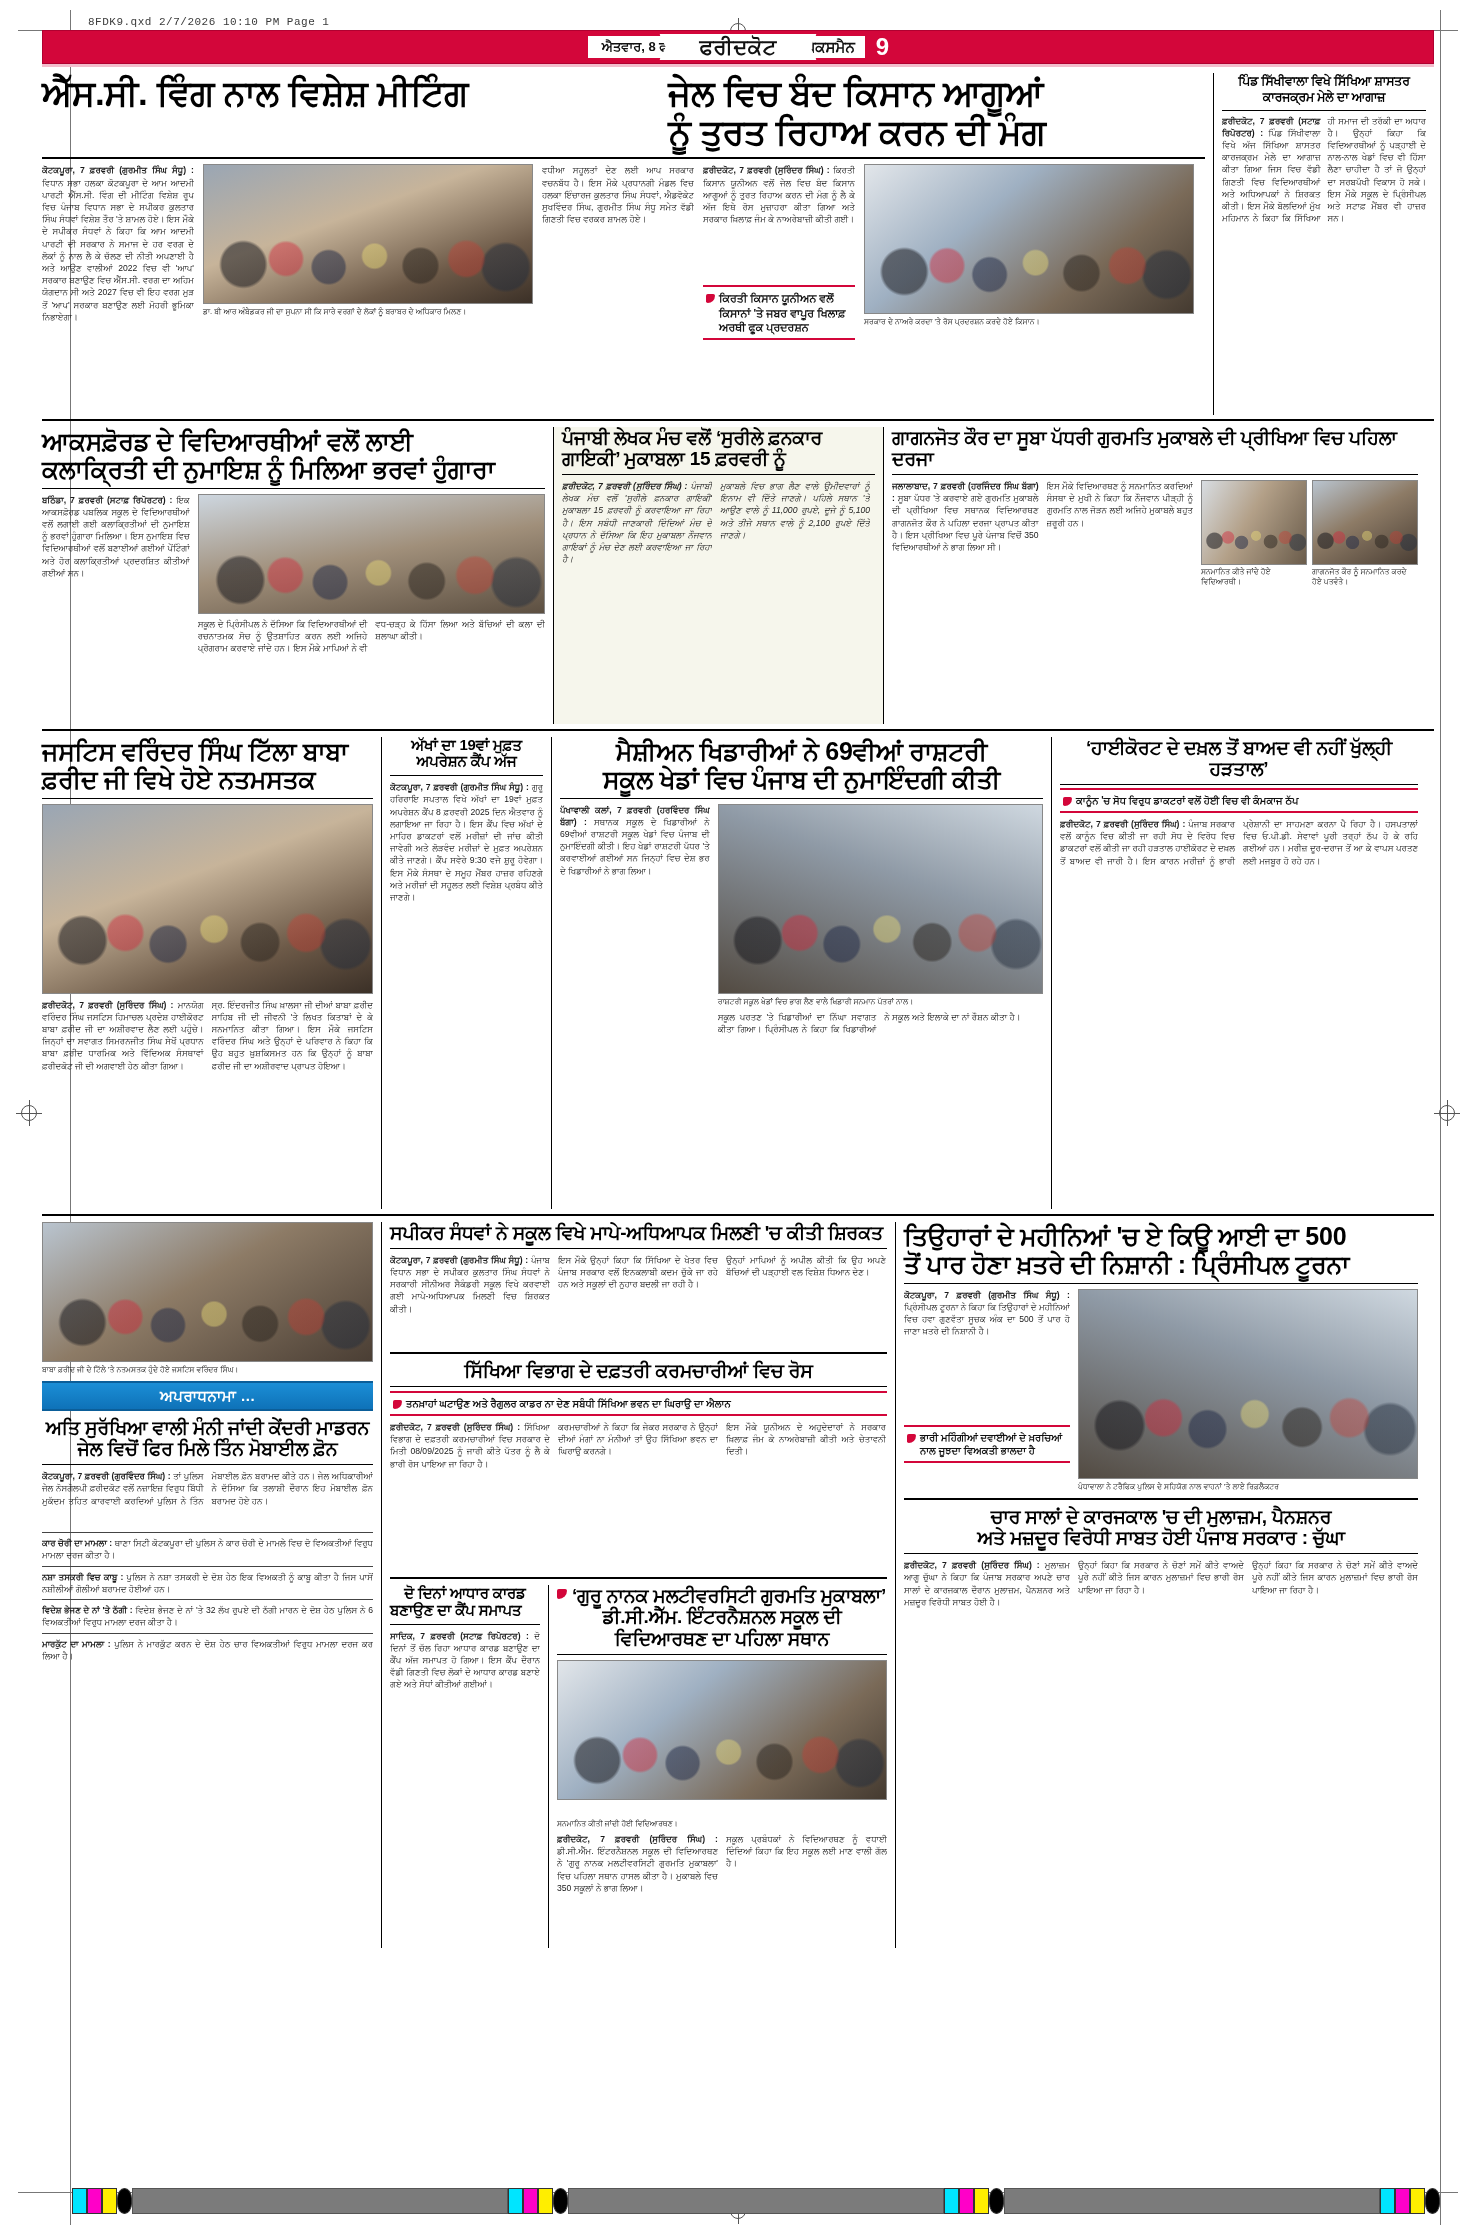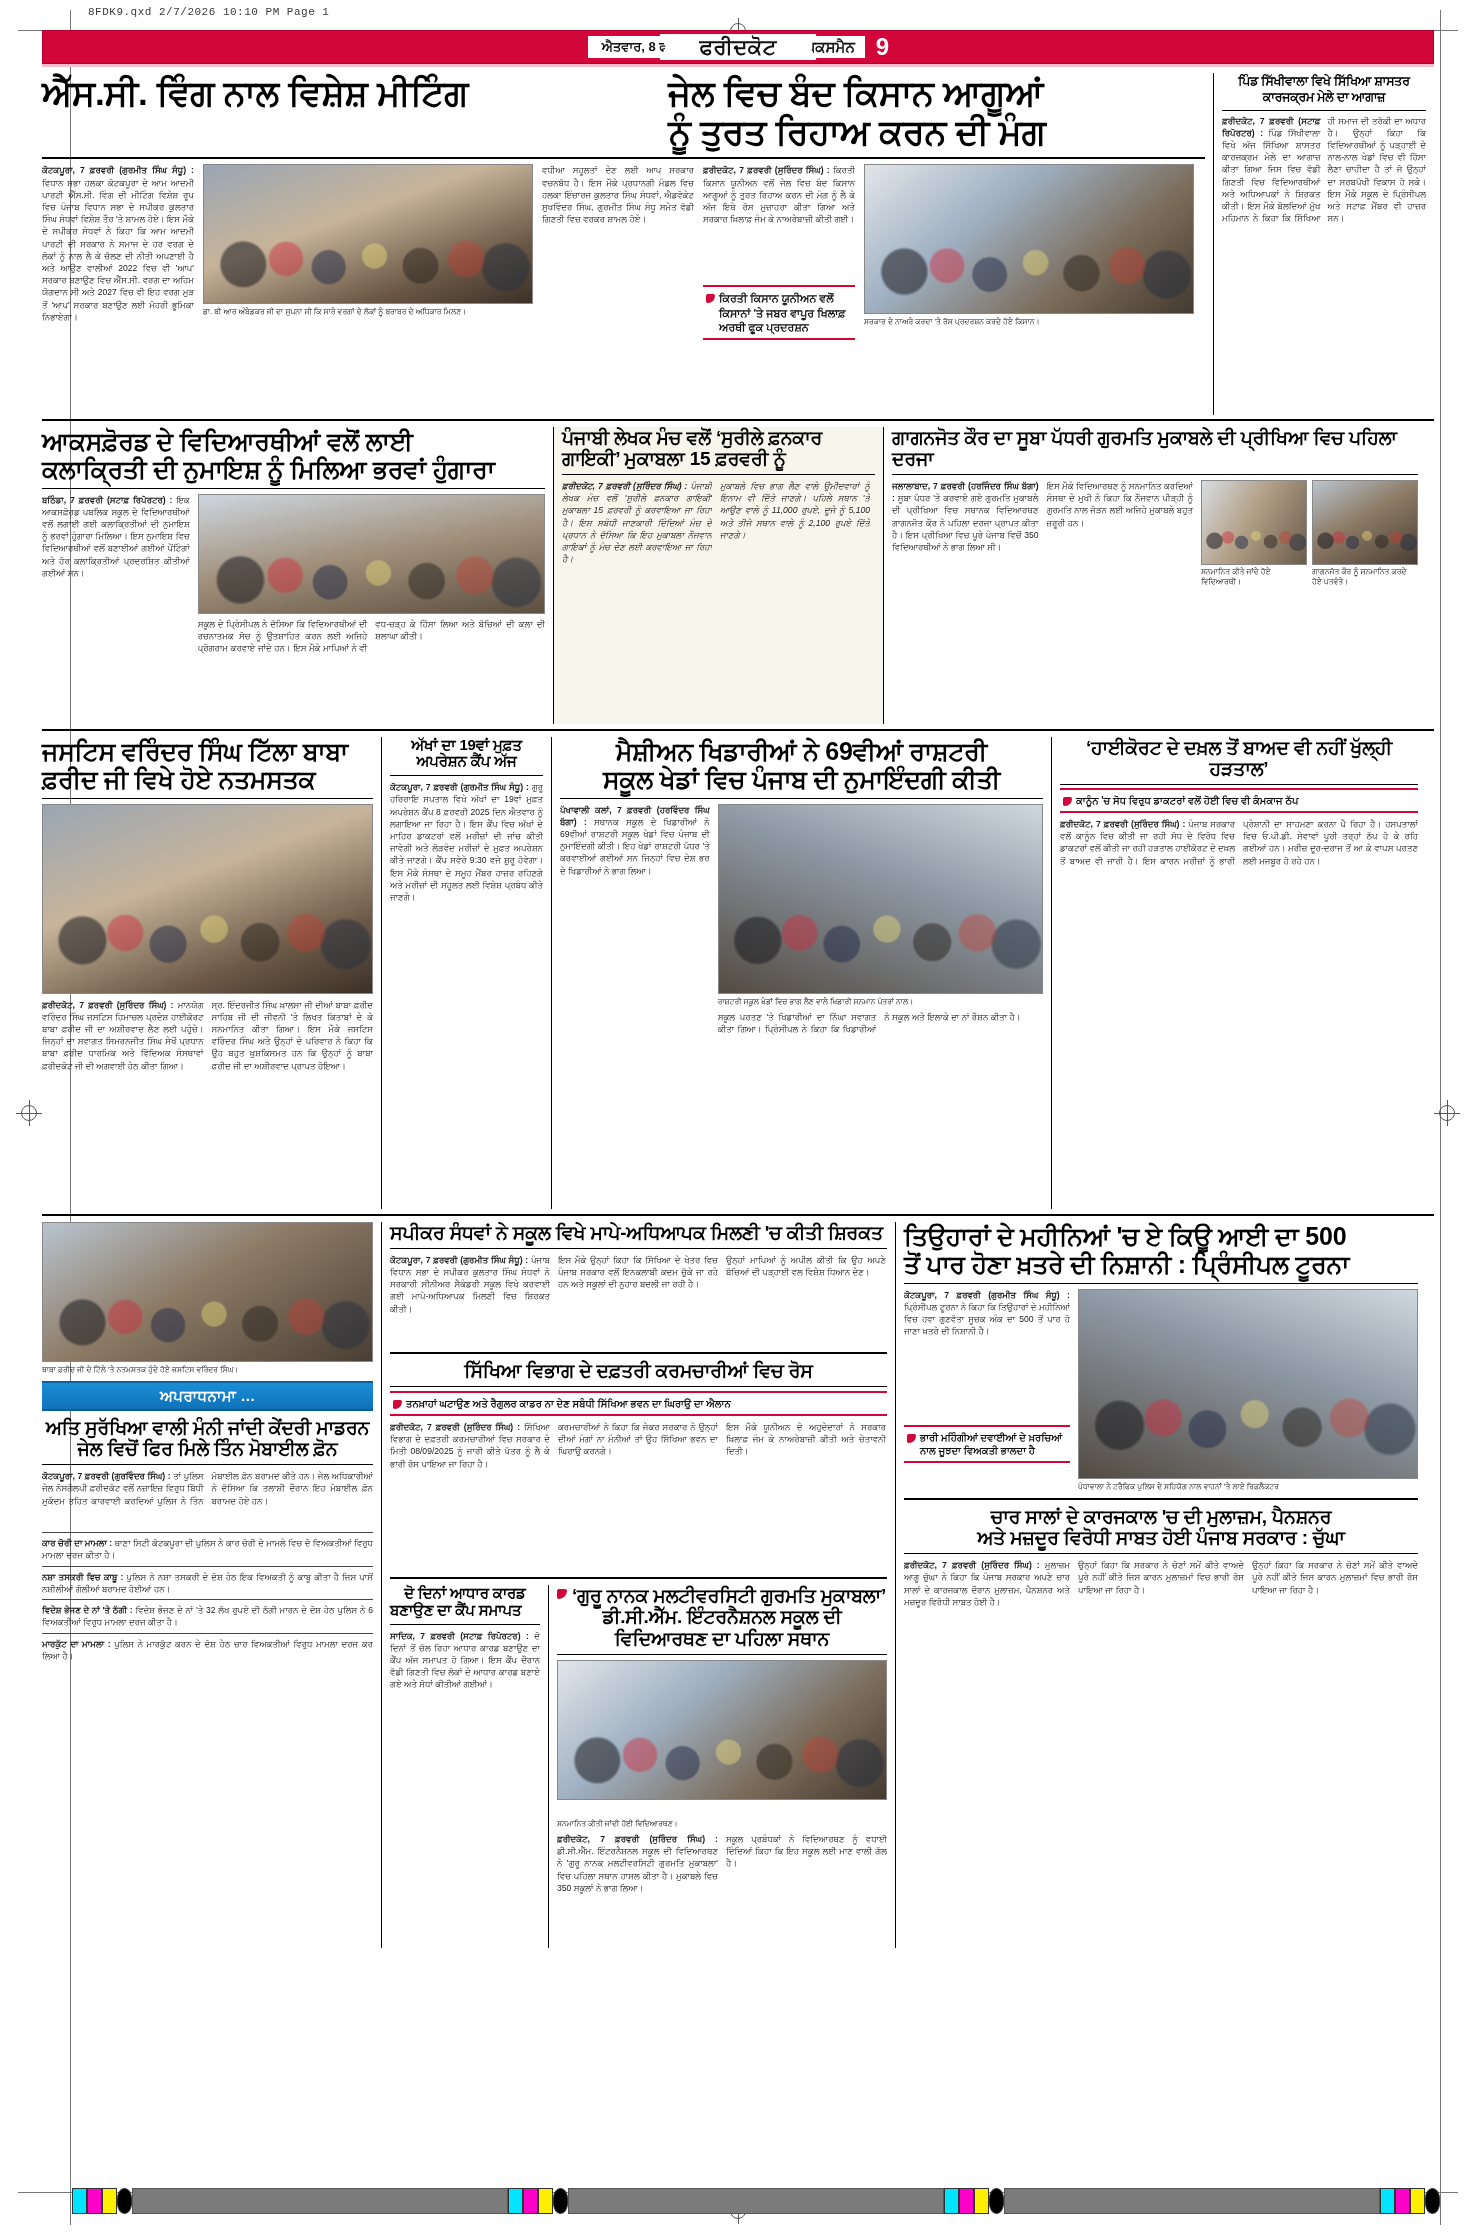--- a/index.html
+++ b/index.html
@@ -8,21 +8,21 @@
     width: 1476px; height: 2235px;
     font-family: "Liberation Sans", "DejaVu Sans", sans-serif;
     color: #111;
     position: relative;
     overflow: hidden;
   }
   .page { position: absolute; inset: 0; background: #fff; }
 
   
   .slug {
-    position: absolute; left: 88px; top: 6px;
+    position: absolute; left: 88px; top: 16px;
     font-family: "Liberation Mono", "DejaVu Sans Mono", monospace;
     font-size: 11px; letter-spacing: .5px; color: #3a3a3a;
   }
   .crop-v {
     position: absolute; width: 1px; background: #777;
   }
   .crop-h {
     position: absolute; height: 1px; background: #777;
   }
   .regmark {

